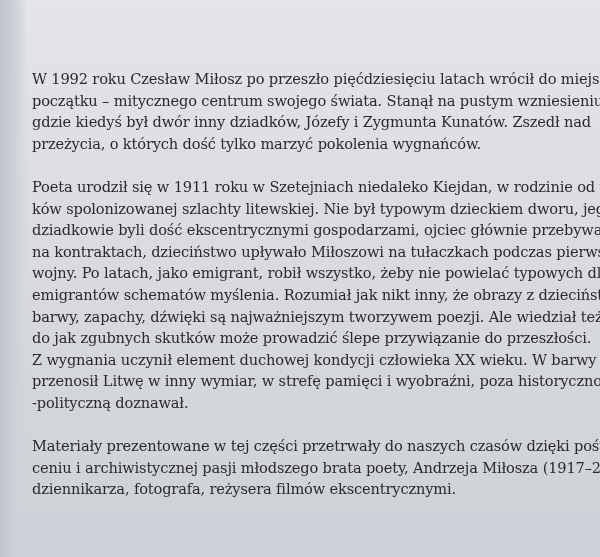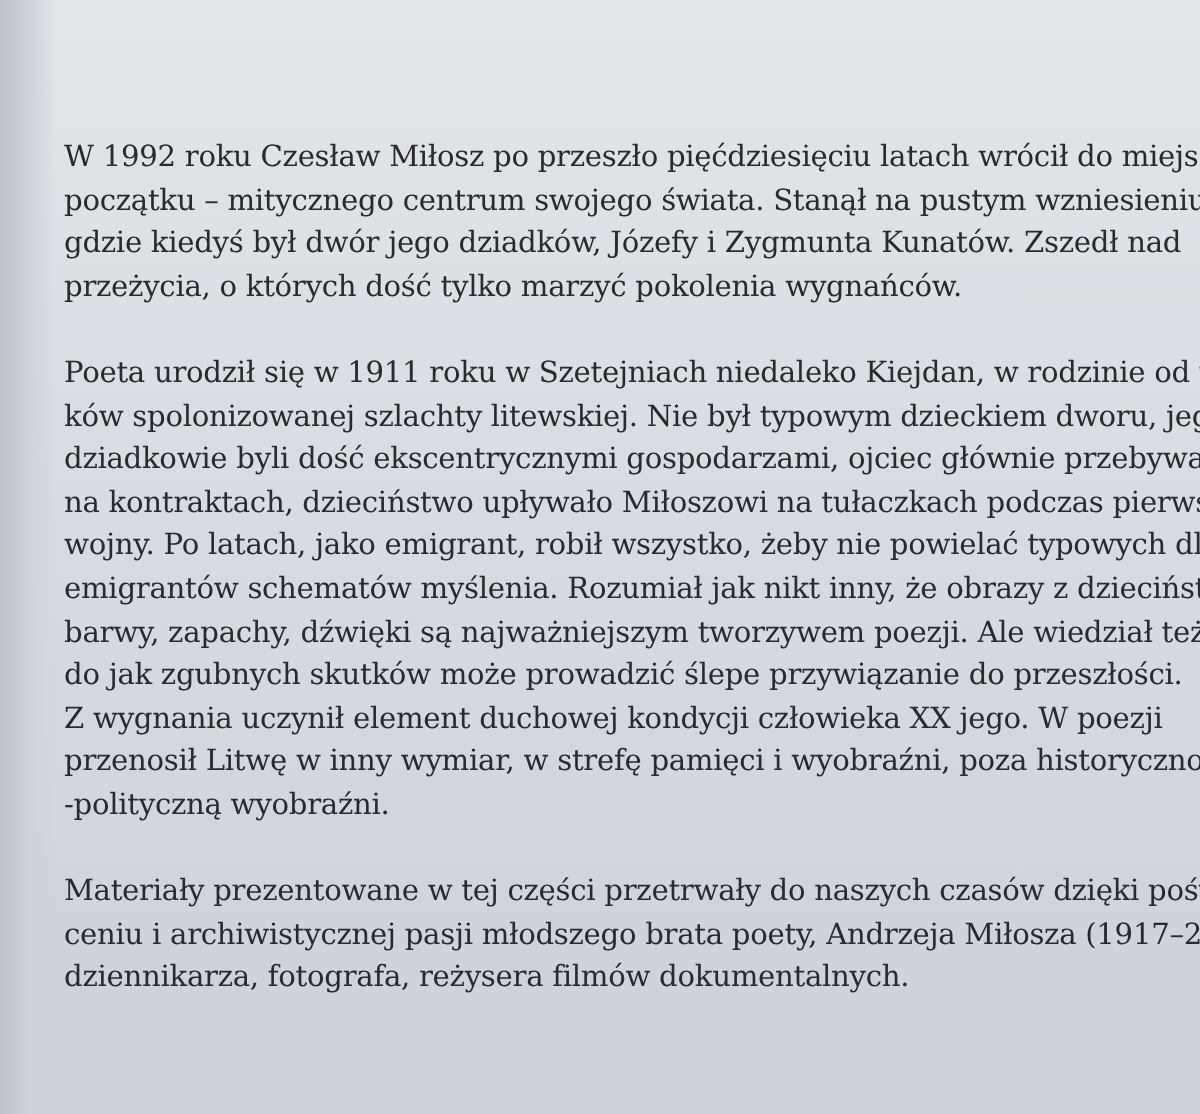--- a/index.html
+++ b/index.html
@@ -42,34 +42,34 @@
   </style>
 </head>
 <body>
 
 <div class="gutter-shadow"></div>
 
 <div class="page">
   <p class="para">
     <span class="line">W 1992 roku Czesław Miłosz po przeszło pięćdziesięciu latach wrócił do miejsca</span>
     <span class="line">początku – mitycznego centrum swojego świata. Stanął na pustym wzniesieniu,</span>
-    <span class="line">gdzie kiedyś był dwór jego dziadków, Józefy i Zygmunta Kunatów. Zszedł nad</span>
+    <span class="line">gdzie kiedyś był dwór inny dziadków, Józefy i Zygmunta Kunatów. Zszedł nad</span>
     <span class="line">przeżycia, o których dość tylko marzyć pokolenia wygnańców.</span>
   </p>
   <p class="para">
     <span class="line">Poeta urodził się w 1911 roku w Szetejniach niedaleko Kiejdan, w rodzinie od wie-</span>
     <span class="line">ków spolonizowanej szlachty litewskiej. Nie był typowym dzieckiem dworu, jego</span>
     <span class="line">dziadkowie byli dość ekscentrycznymi gospodarzami, ojciec głównie przebywał</span>
     <span class="line">na kontraktach, dzieciństwo upływało Miłoszowi na tułaczkach podczas pierwszej</span>
     <span class="line">wojny. Po latach, jako emigrant, robił wszystko, żeby nie powielać typowych dla</span>
     <span class="line">emigrantów schematów myślenia. Rozumiał jak nikt inny, że obrazy z dzieciństwa,</span>
     <span class="line">barwy, zapachy, dźwięki są najważniejszym tworzywem poezji. Ale wiedział też,</span>
     <span class="line">do jak zgubnych skutków może prowadzić ślepe przywiązanie do przeszłości.</span>
-    <span class="line">Z wygnania uczynił element duchowej kondycji człowieka XX jego. W poezji</span>
+    <span class="line">Z wygnania uczynił element duchowej kondycji człowieka XX wieku. W barwy</span>
     <span class="line">przenosił Litwę w inny wymiar, w strefę pamięci i wyobraźni, poza historyczno-</span>
-    <span class="line">-polityczną wyobraźni.</span>
+    <span class="line">-polityczną doznawał.</span>
   </p>
   <p class="para">
     <span class="line">Materiały prezentowane w tej części przetrwały do naszych czasów dzięki poświę-</span>
     <span class="line">ceniu i archiwistycznej pasji młodszego brata poety, Andrzeja Miłosza (1917–2002),</span>
-    <span class="line">dziennikarza, fotografa, reżysera filmów dokumentalnych.</span>
+    <span class="line">dziennikarza, fotografa, reżysera filmów ekscentrycznymi.</span>
   </p>
 </div>
 
 </body></html>

